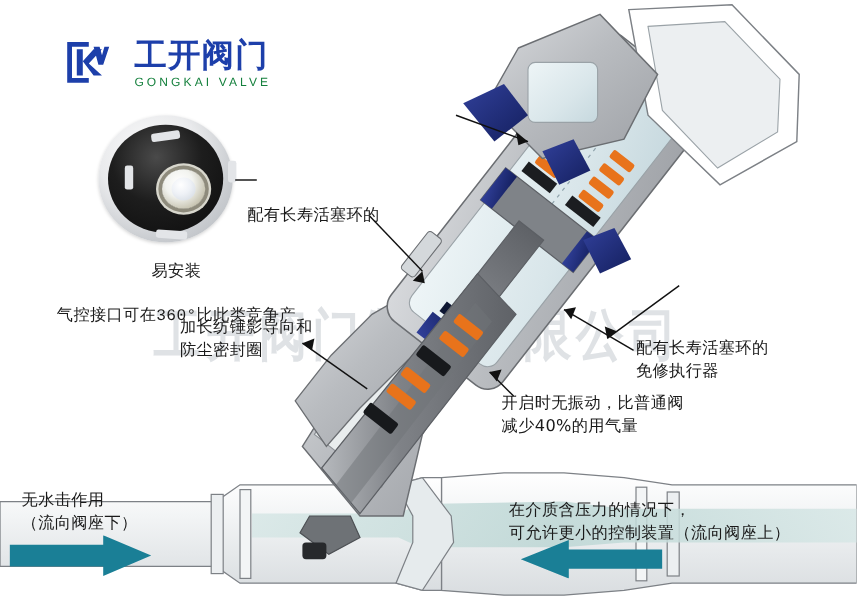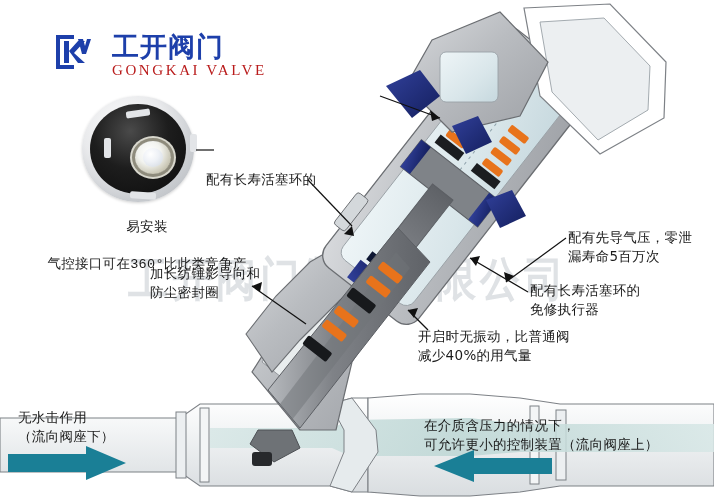--- a/index.html
+++ b/index.html
@@ -23,22 +23,22 @@
   
   .logo-wrap{position:absolute;left:52px;top:32px;display:flex;align-items:flex-start;}
   .logo-mark{width:40px;height:40px;flex:0 0 auto;}
   .logo-text{margin-left:20px;}
   .logo-cn{
     font-family:"DejaVu Sans","Liberation Sans",sans-serif;
     font-size:27px;font-weight:bold;color:#1d3faa;line-height:30px;
     letter-spacing:1px;white-space:nowrap;
   }
   .logo-en{
-    font-family:Liberation Serif, serif;
-    font-size:15px;color:#b91c1c;letter-spacing:2.6px;
+    font-family:Liberation Sans, sans-serif;
+    font-size:10px;color:#15803d;letter-spacing:2.6px;
     line-height:14px;margin-top:1px;white-space:nowrap;
   }
 
   
   .knob{
     position:absolute;left:76px;top:96px;width:124px;height:108px;
   }
   .knob .ring{
     position:absolute;left:6px;top:0;width:112px;height:106px;border-radius:50%;
     background:radial-gradient(circle at 38% 32%, #fdfdfd 0%, #e9eaec 42%, #c9ccd0 70%, #b0b4b9 100%);
@@ -283,22 +283,20 @@
   <div class="callout c-cap">配有长寿活塞环的</div>
 
   <div class="callout c-easy">
     <span class="hd">易安装</span>
     <span>气控接口可在360°比此类竞争产</span>
   </div>
 
   <div class="callout c-guide">加长纺锤影导向和
 防尘密封圈</div>
 
-  <div class="callout c-pilot">配有先导气压，零泄
-漏寿命5百万次</div>
 
   <div class="callout c-actuator">配有长寿活塞环的
 免修执行器</div>
 
   <div class="callout c-vibe">开启时无振动，比普通阀
 减少40%的用气量</div>
 
   <div class="callout c-hammer">无水击作用
 （流向阀座下）</div>
 

